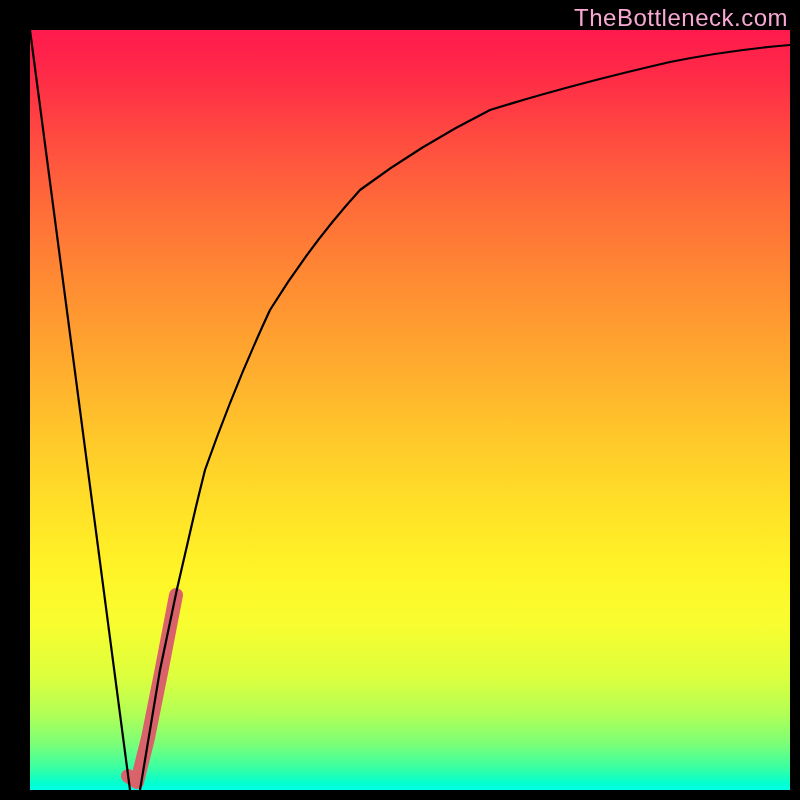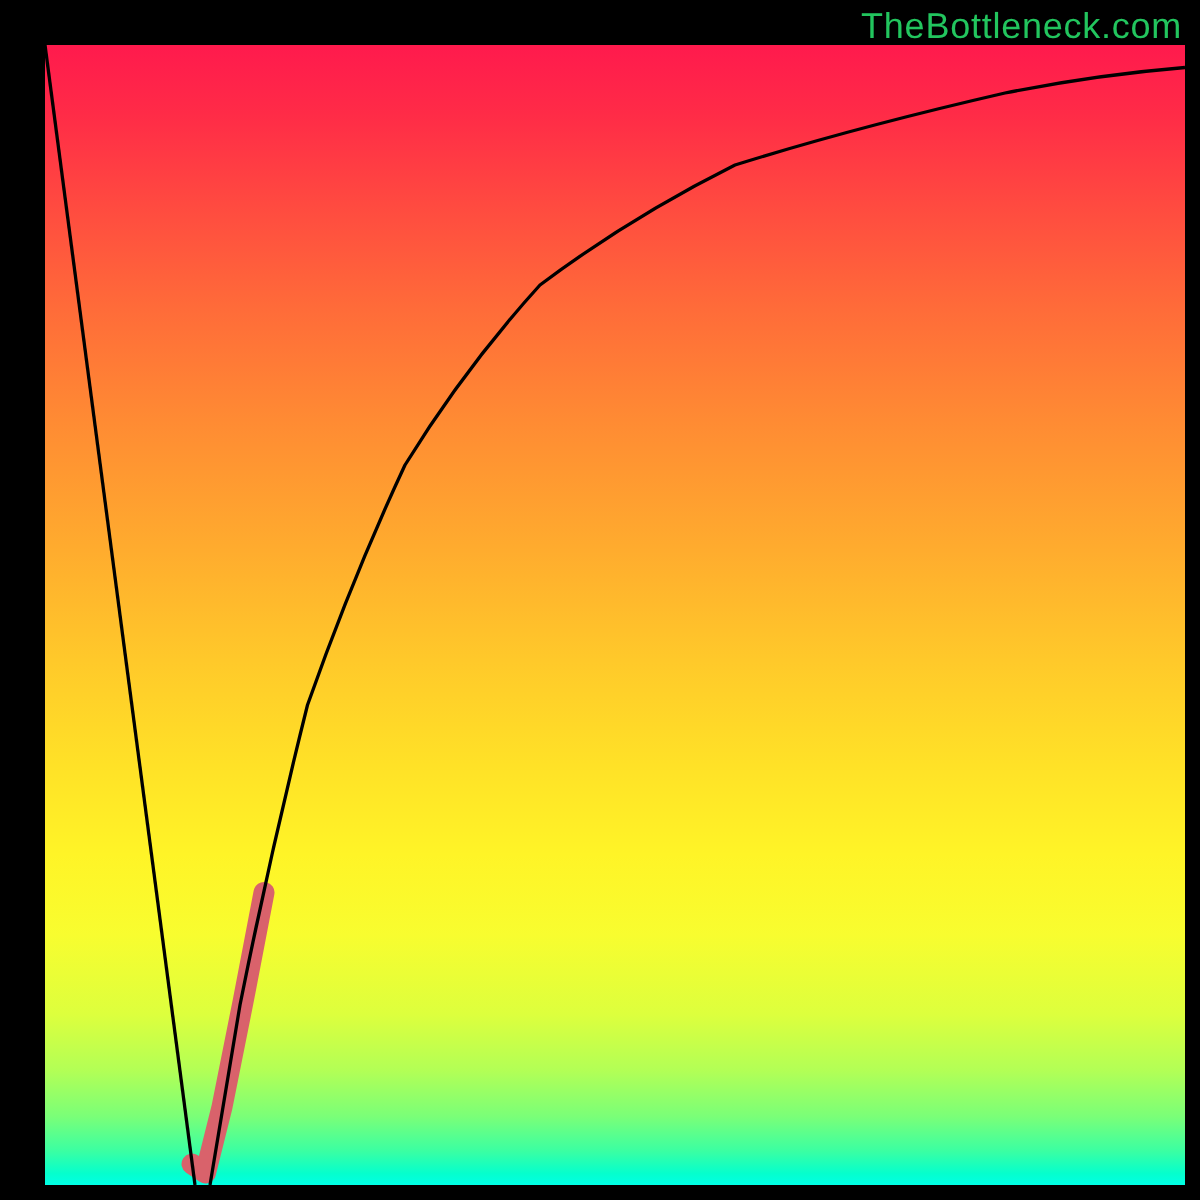--- a/index.html
+++ b/index.html
@@ -14,21 +14,21 @@
   .frame {
     position: relative;
     width: 800px;
     height: 800px;
     background: #000;
   }
   .watermark {
     position: absolute;
     top: 4px;
     right: 12px;
-    color: #22c55e;
+    color: #f9a8d4;
     font-size: 24px;
     font-weight: 400;
     letter-spacing: 0.5px;
     z-index: 10;
     text-align: right;
   }
   .plot {
     position: absolute;
     left: 30px;
     top: 30px;

